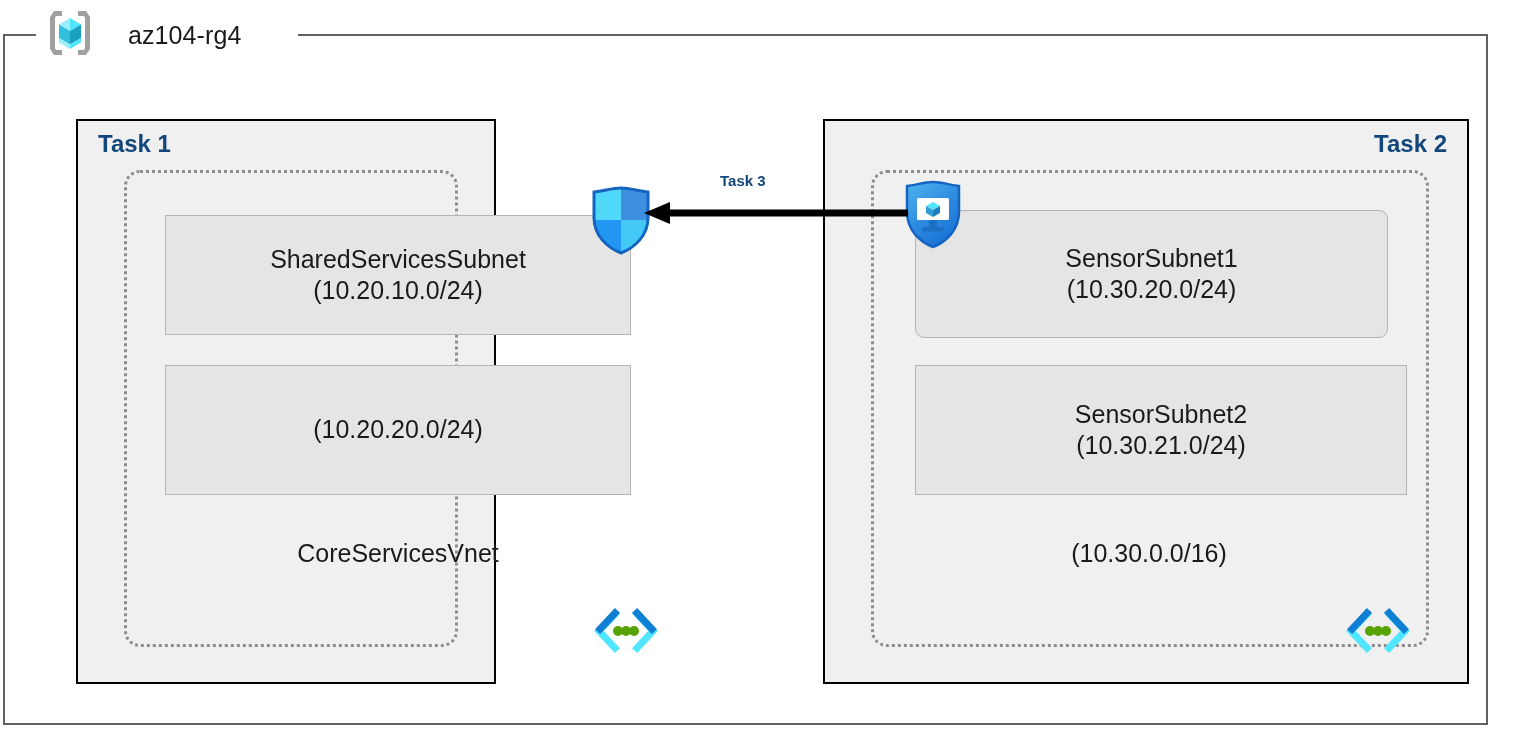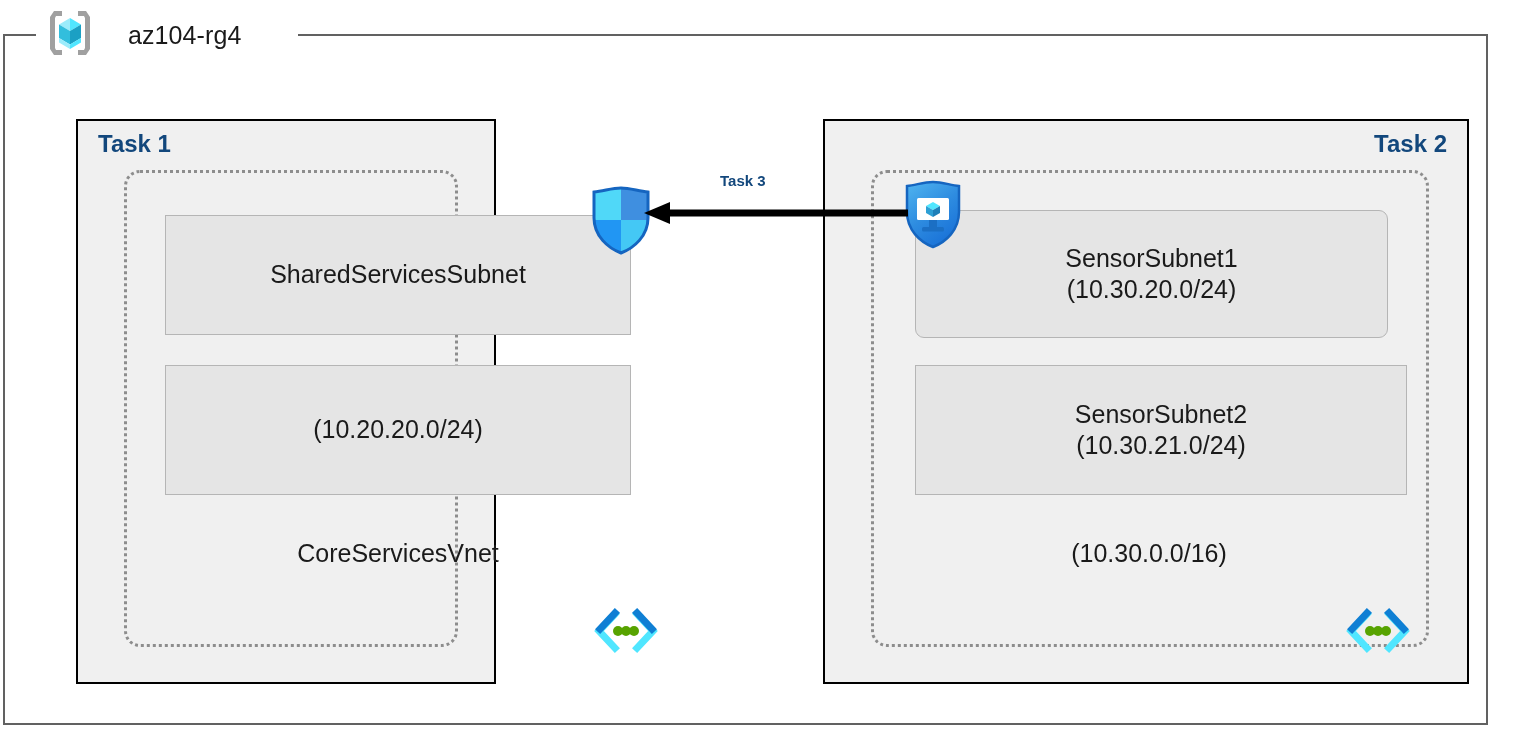--- a/index.html
+++ b/index.html
@@ -167,20 +167,21 @@
   <span id="rg-title-text">az104-rg4</span>
 </div>
 
 <div class="task-box" id="task-box-1">
   <div class="task-label left">Task 1</div>
   <div class="vnet-box" id="vnet-box-1"></div>
 </div>
 
 <div class="subnet-box" id="subnet-1-1">
   <div class="sub-name">SharedServicesSubnet</div>
+  <div class="sub-cidr">(10.20.10.0/24)</div>
 </div>
 <div class="subnet-box" id="subnet-1-2">
   <div class="sub-cidr">(10.20.20.0/24)</div>
 </div>
 <div class="vnet-caption" id="vnet-caption-1">
   <div class="vnet-name">CoreServicesVnet</div>
 </div>
 
 <div class="icon-abs" style="left:593px; top:608px;">
   <svg width="66" height="46" viewBox="0 0 66 46">

